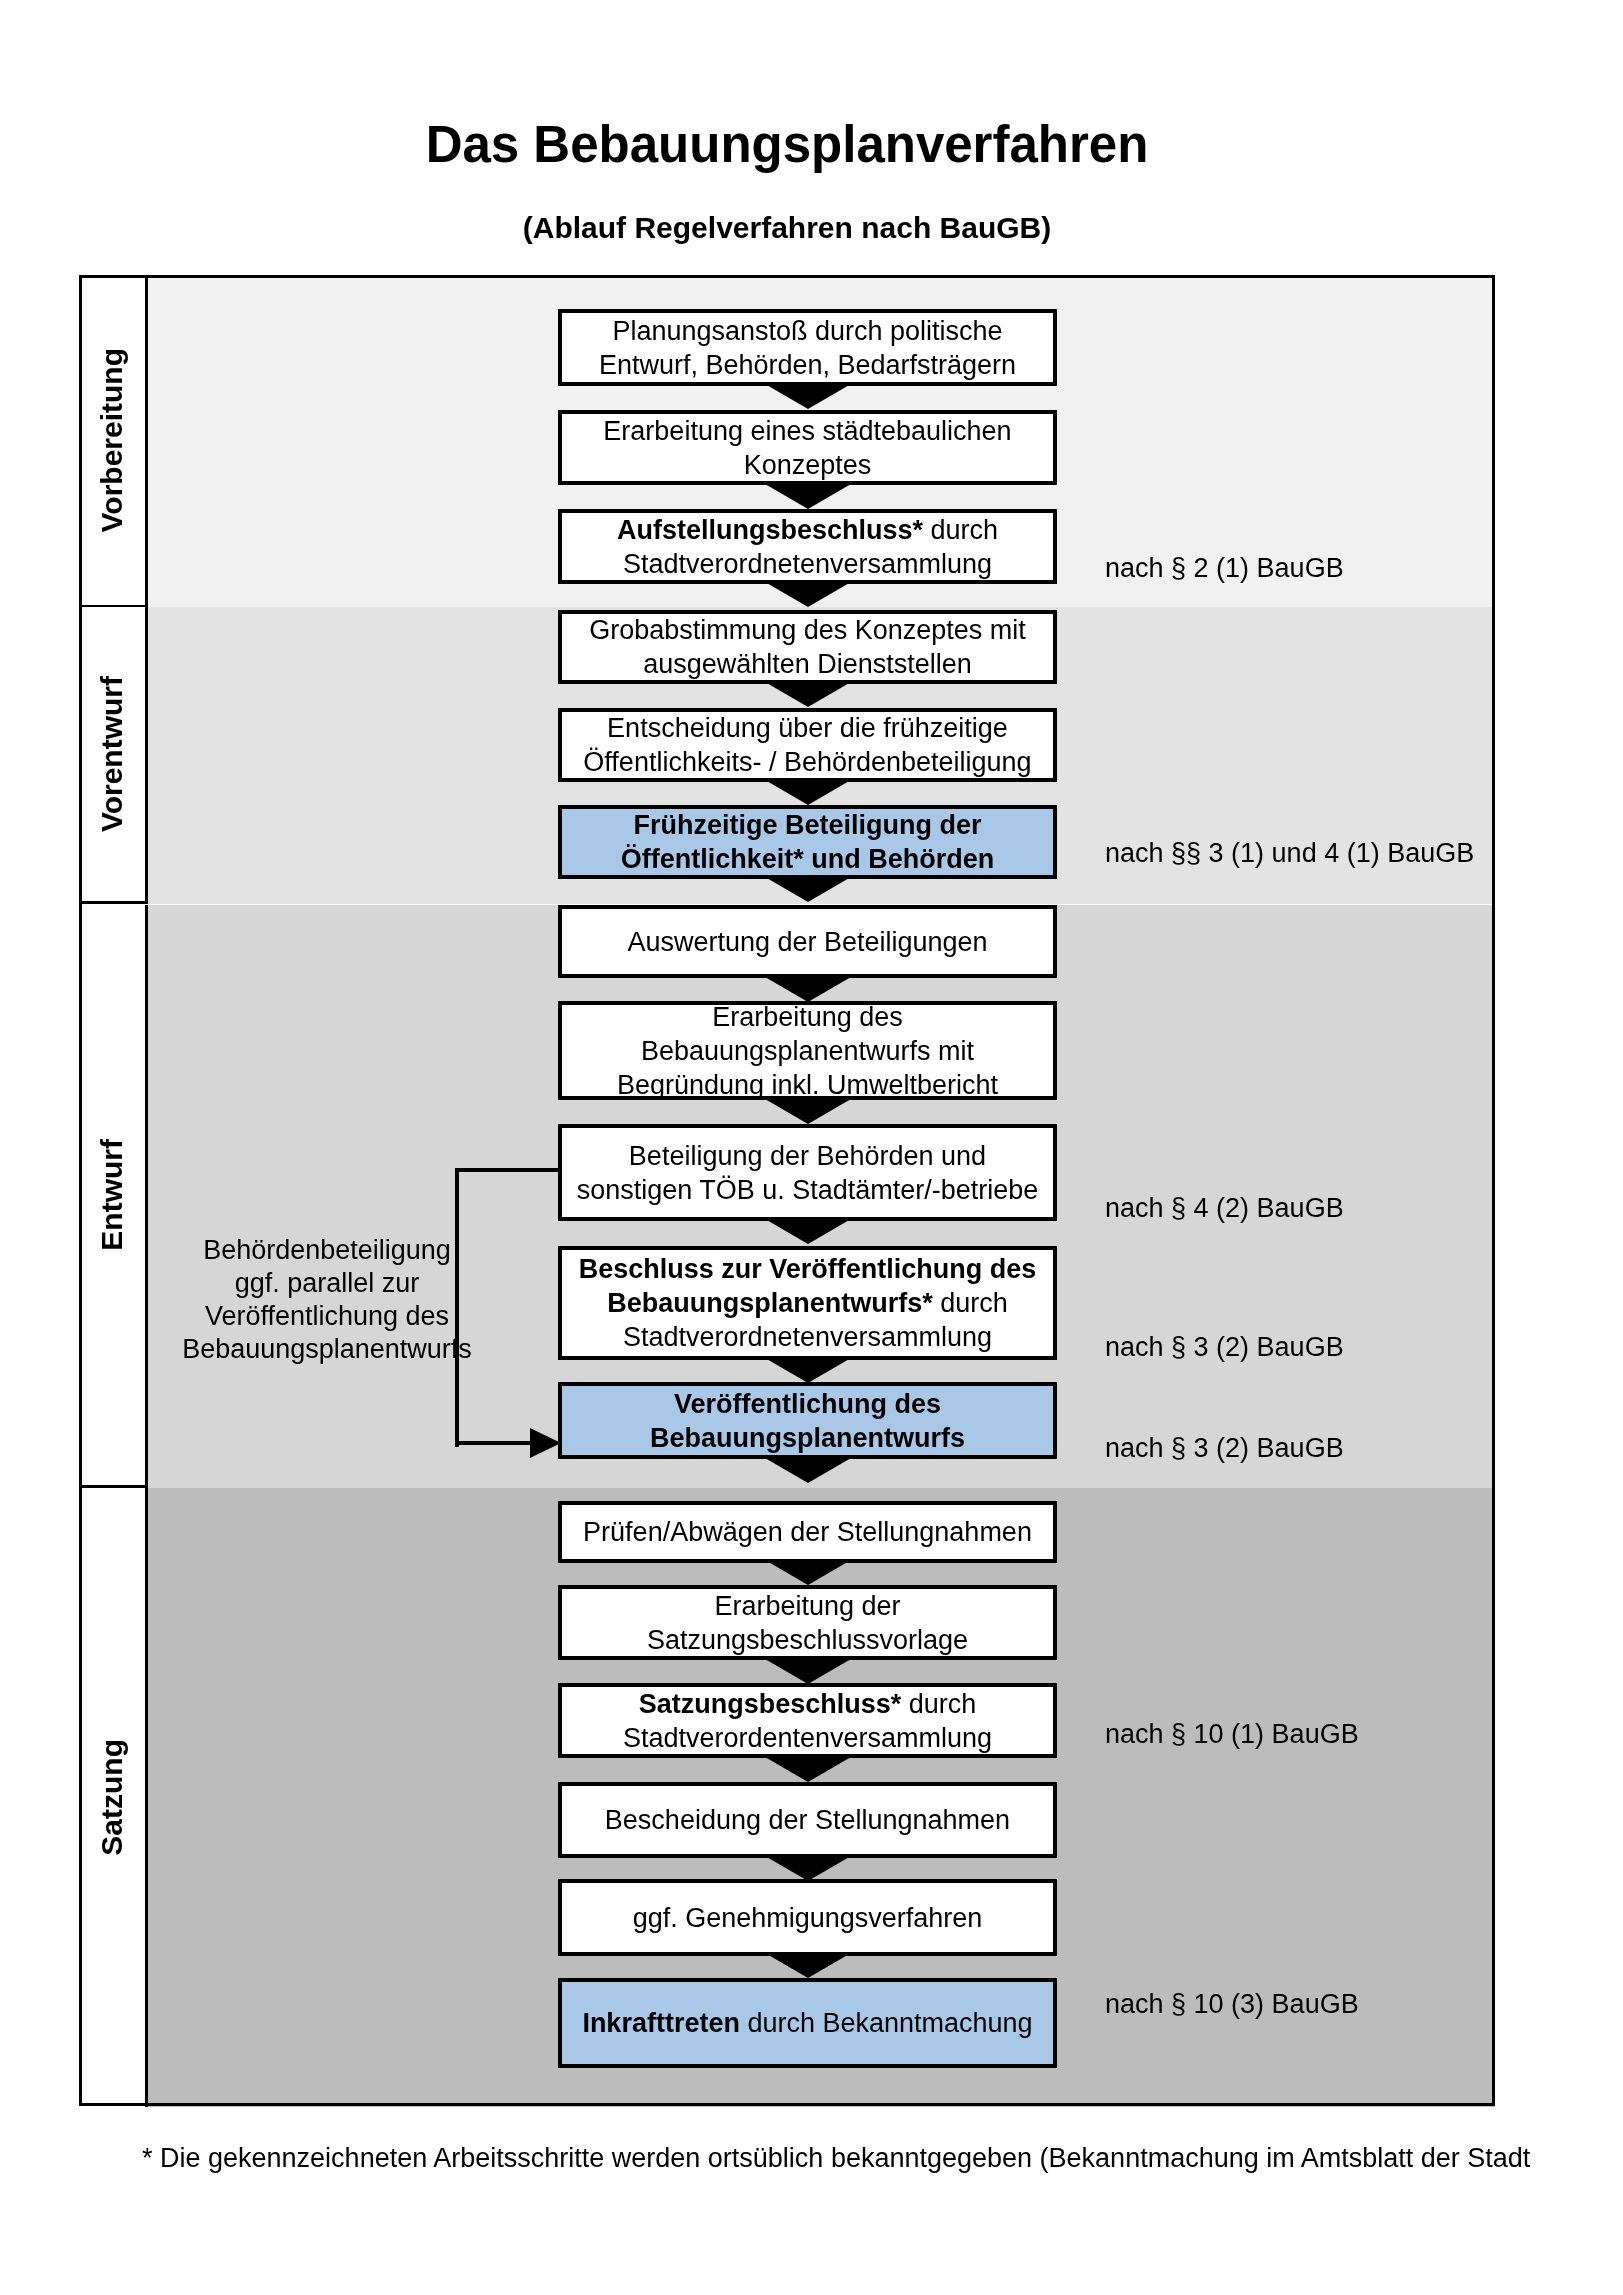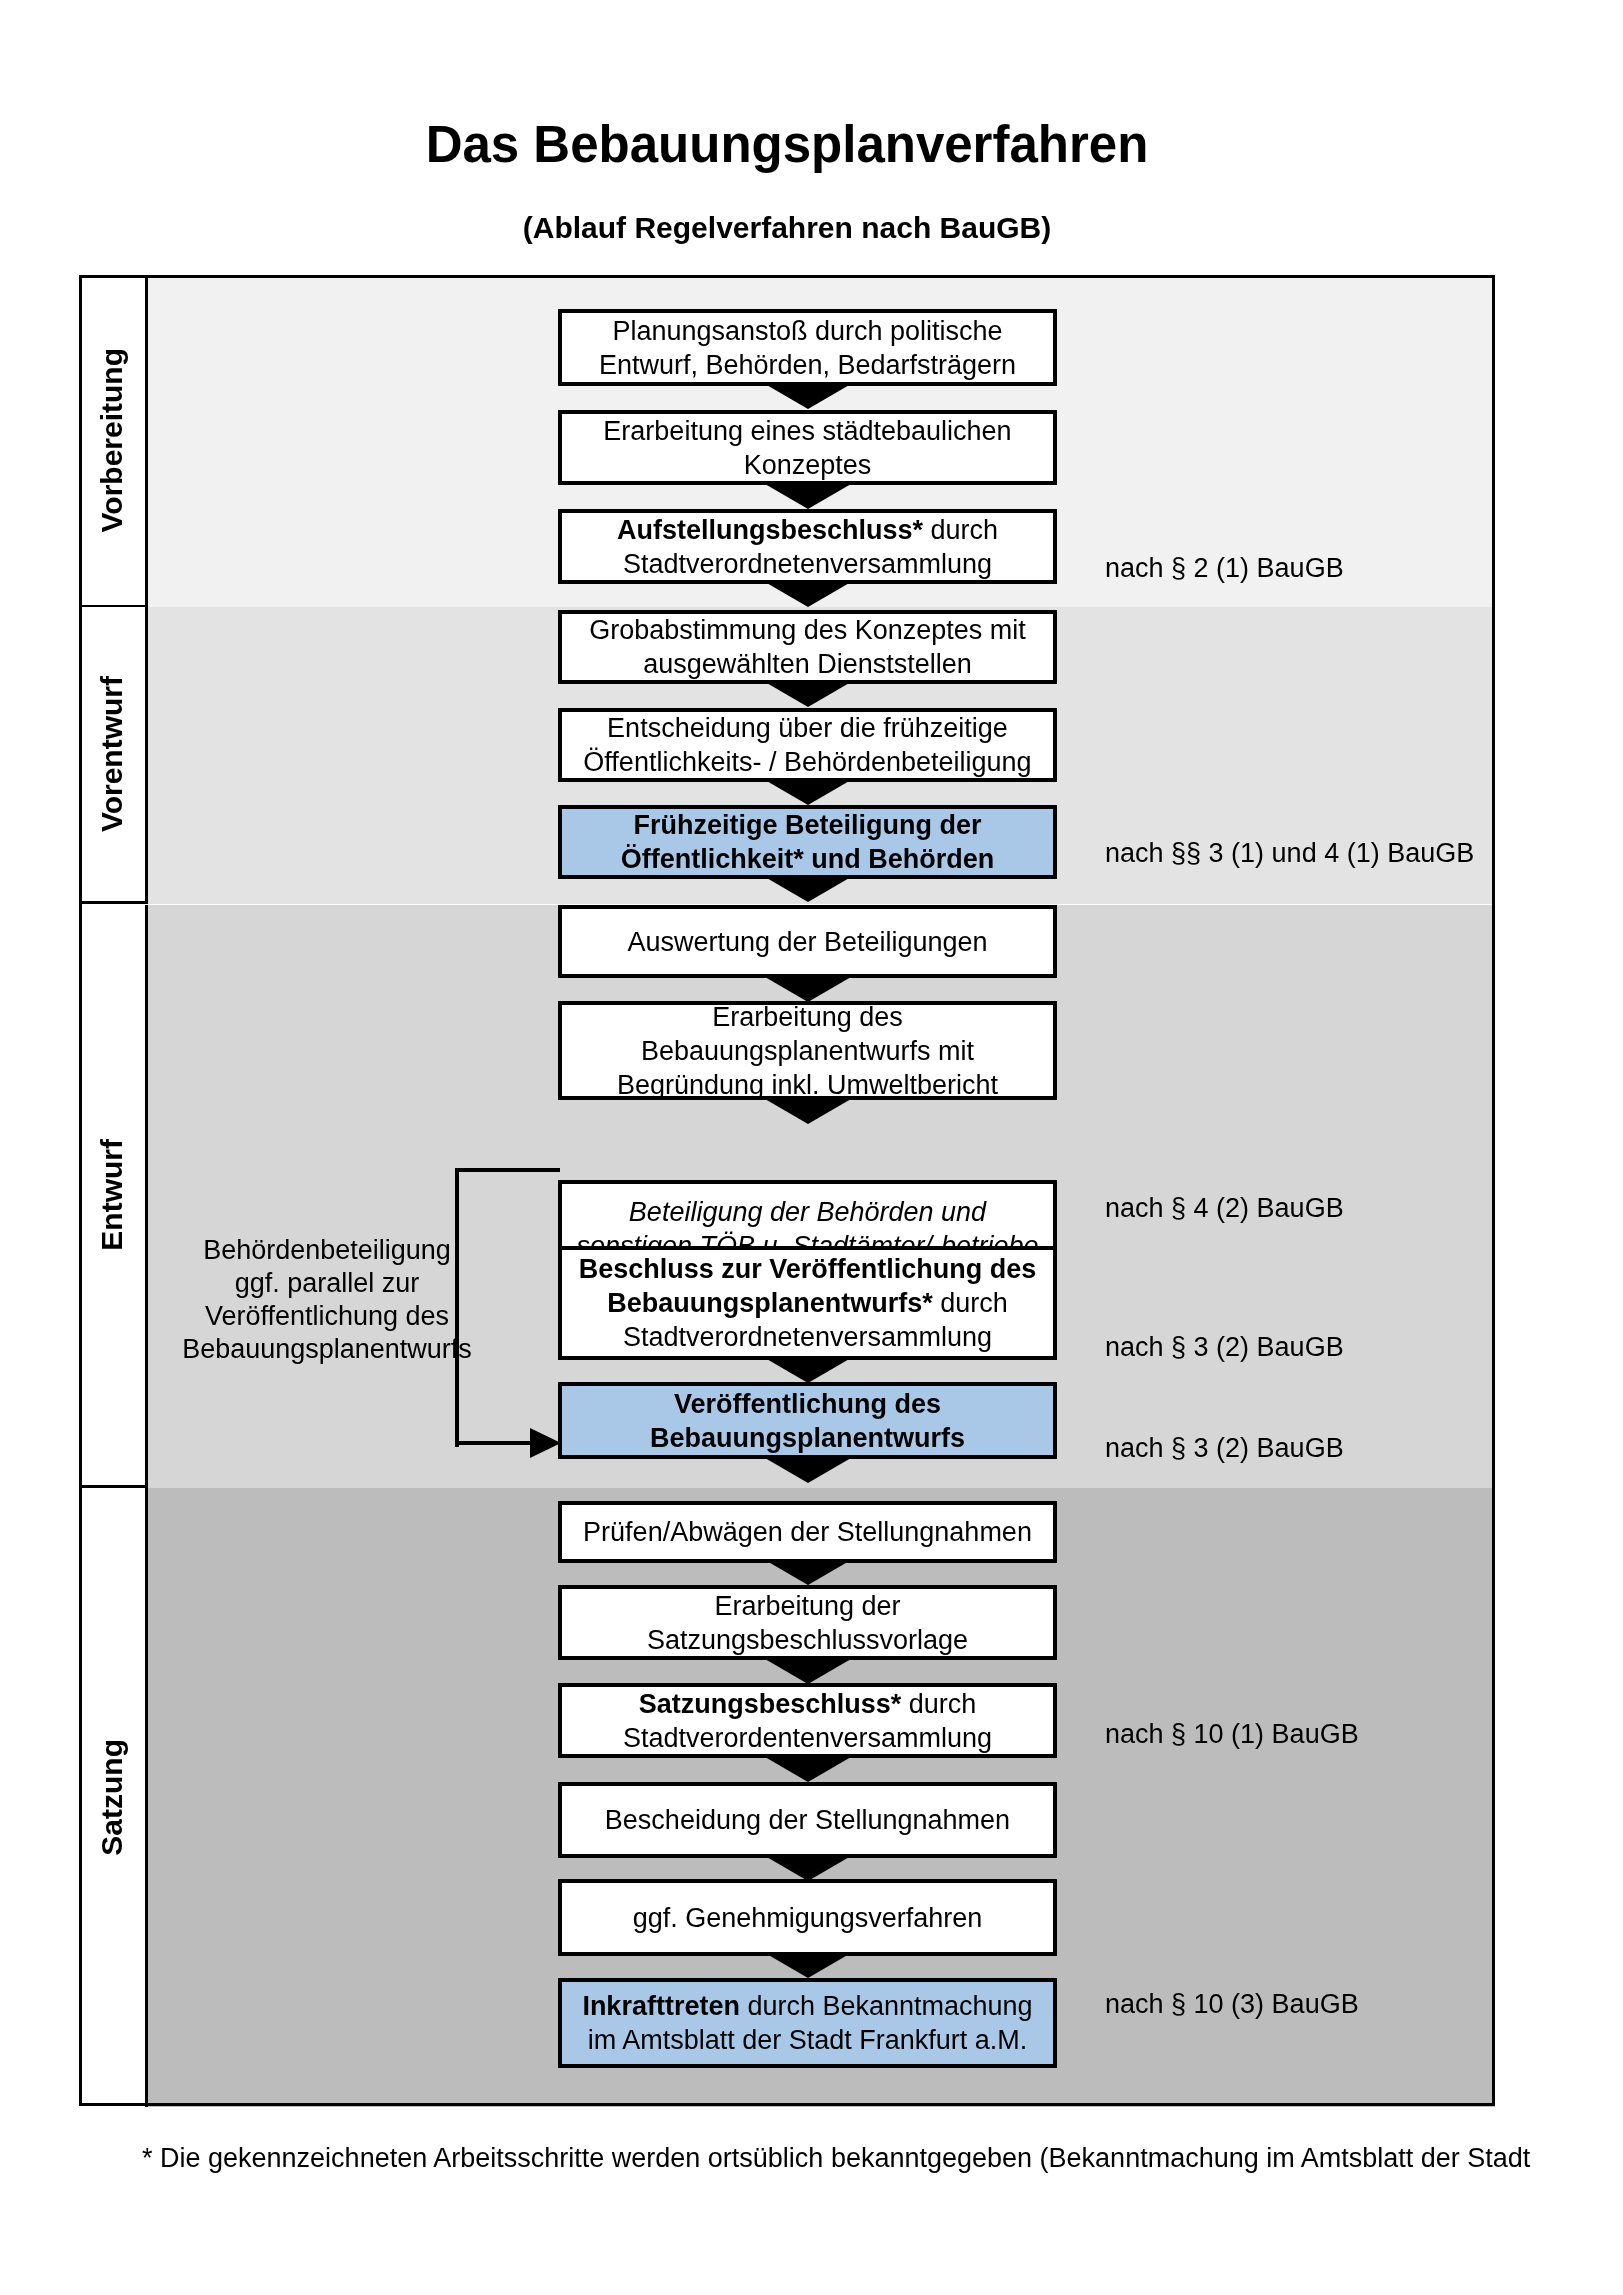--- a/index.html
+++ b/index.html
@@ -103,21 +103,21 @@
       <div class="step" style="top: 905px; height: 73px;">
         <div><span>Auswertung der Beteiligungen</span></div>
       </div>
       <div class="flow-arrow" style="left: 765px; top: 977px;"></div>
       <div class="step" style="top: 1001px; height: 99px;">
         <div><span>Erarbeitung des</span></div>
         <div><span>Bebauungsplanentwurfs mit</span></div>
         <div><span>Begründung inkl. Umweltbericht</span></div>
       </div>
       <div class="flow-arrow" style="left: 765px; top: 1099px;"></div>
-      <div class="step" style="top: 1180px; height: 97px; font-style: italic;">
+      <div class="step" style="top: 1124px; height: 97px;">
         <div><span>Beteiligung der Behörden und</span></div>
         <div><span>sonstigen TÖB u. Stadtämter/-betriebe</span></div>
       </div>
       <div class="flow-arrow" style="left: 765px; top: 1219px;"></div>
       <div class="step" style="top: 1246px; height: 114px;">
         <div><span class="b">Beschluss zur Veröffentlichung des</span></div>
         <div><span class="b">Bebauungsplanentwurfs*</span><span> durch</span></div>
         <div><span>Stadtverordnetenversammlung</span></div>
       </div>
       <div class="flow-arrow" style="left: 765px; top: 1358px;"></div>
@@ -143,21 +143,20 @@
       <div class="step" style="top: 1782px; height: 76px;">
         <div><span>Bescheidung der Stellungnahmen</span></div>
       </div>
       <div class="flow-arrow" style="left: 765px; top: 1856px;"></div>
       <div class="step" style="top: 1879px; height: 77px;">
         <div><span>ggf. Genehmigungsverfahren</span></div>
       </div>
       <div class="flow-arrow" style="left: 765px; top: 1953px;"></div>
       <div class="step" style="top: 1978px; height: 90px; background: rgb(169, 200, 232);">
         <div><span class="b">Inkrafttreten</span><span> durch Bekanntmachung</span></div>
-        <div><span>im Amtsblatt der Stadt Frankfurt a.M.</span></div>
       </div>
       <div class="legal-ref" style="top: 553px;">nach § 2 (1) BauGB</div>
       <div class="legal-ref" style="top: 838px;">nach §§ 3 (1) und 4 (1) BauGB</div>
       <div class="legal-ref" style="top: 1193px;">nach § 4 (2) BauGB</div>
       <div class="legal-ref" style="top: 1332px;">nach § 3 (2) BauGB</div>
       <div class="legal-ref" style="top: 1433px;">nach § 3 (2) BauGB</div>
       <div class="legal-ref" style="top: 1719px;">nach § 10 (1) BauGB</div>
       <div class="legal-ref" style="top: 1989px;">nach § 10 (3) BauGB</div>
     </div>
 

